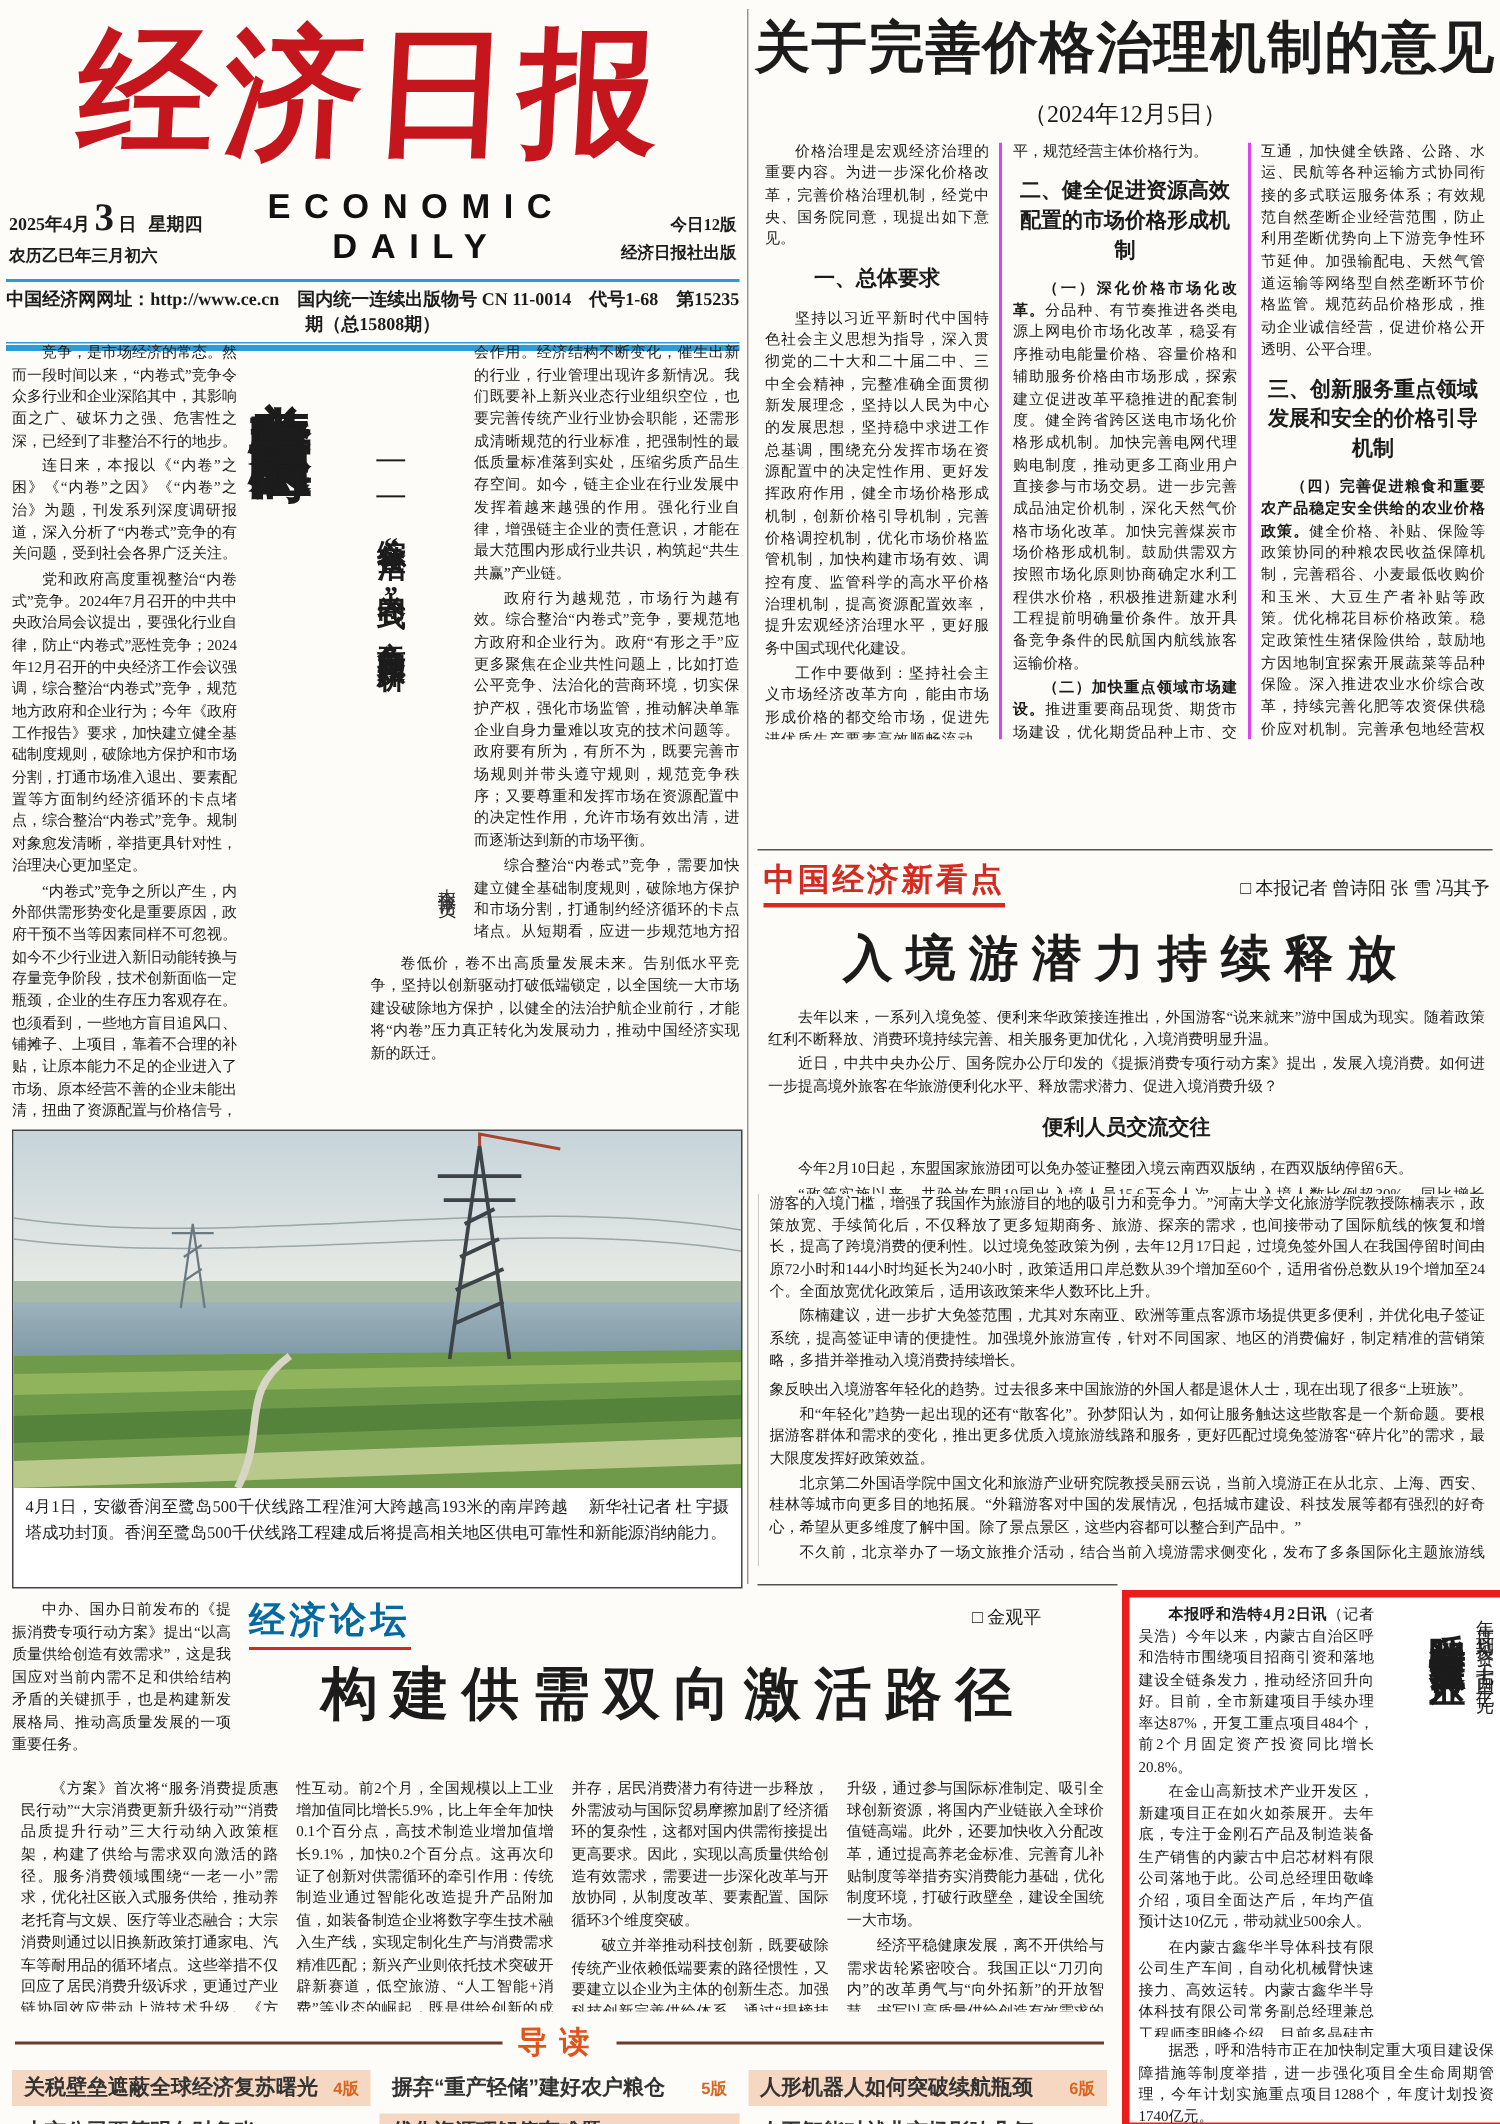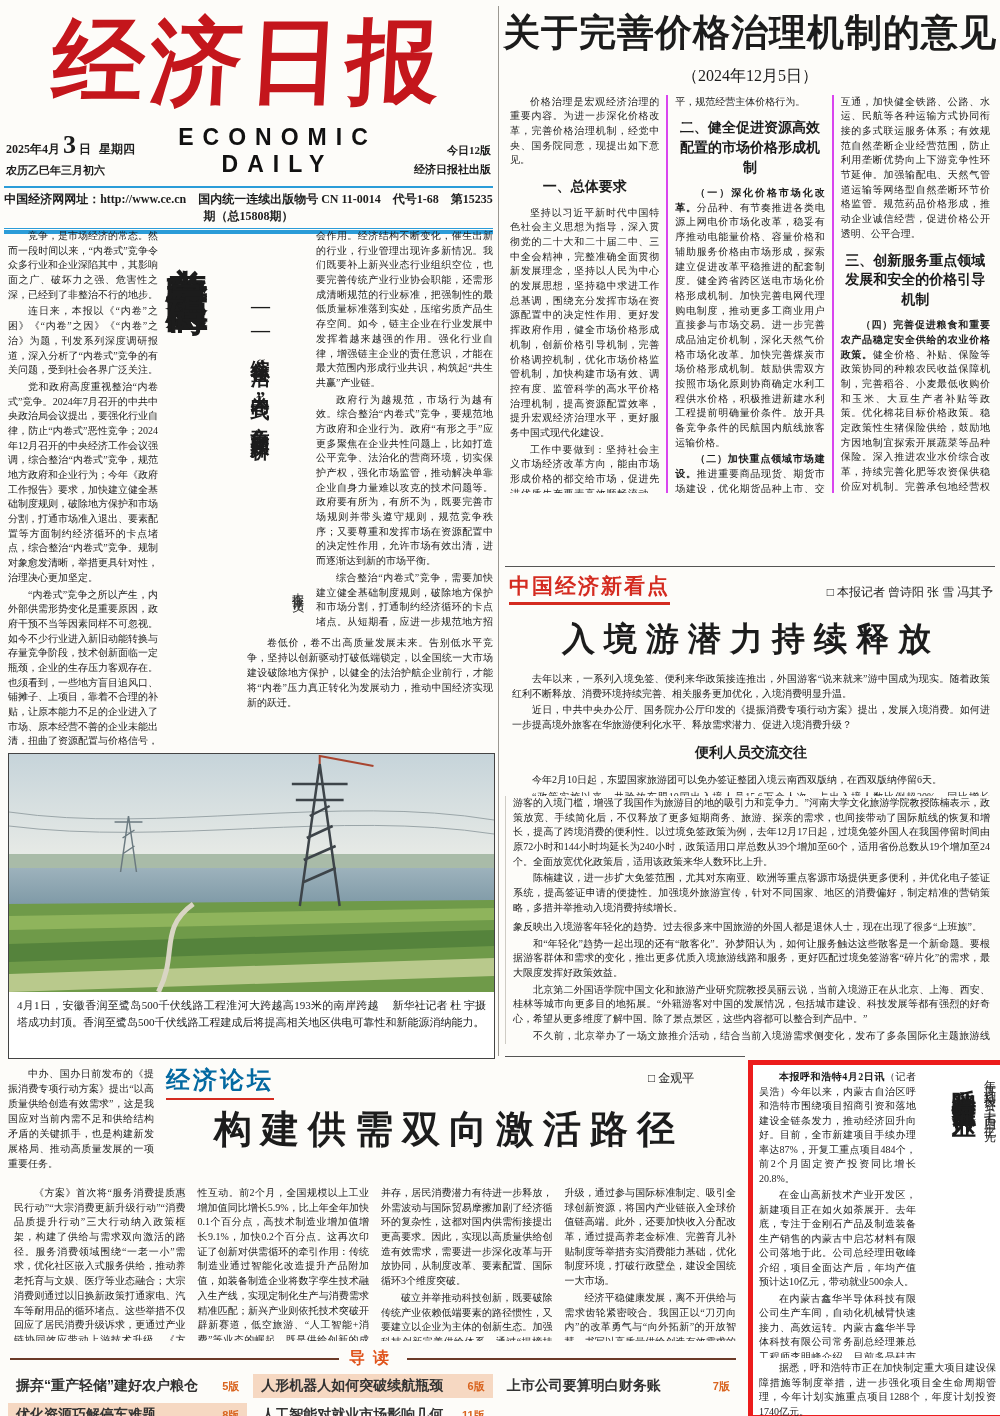--- a/index.html
+++ b/index.html
@@ -81,21 +81,21 @@
   .rb-right{width:78px;display:flex;justify-content:flex-end;}
   .rb-head{writing-mode:vertical-rl;text-orientation:upright;font-size:24px;font-weight:900;
            letter-spacing:2px;line-height:1.1;}
   .rb-sub{writing-mode:vertical-rl;text-orientation:upright;font-size:12px;letter-spacing:4px;
           padding-left:4px;color:#222;}
   .rb-bottom{padding:3px 6px;font-size:10px;line-height:1.45;overflow:hidden;height:52px;}
   
   .guide{position:absolute;left:0;top:1348px;width:746px;height:68px;}
   .guide-titlerow{display:flex;align-items:center;gap:10px;padding:0 10px;}
   .guide-titlerow::before,.guide-titlerow::after{content:"";flex:1;height:2px;background:#6b3a28;}
-  .guide-title{color:#e0541c;font-size:16px;font-weight:900;letter-spacing:8px;}
+  .guide-title{color:#e0541c;font-size:20px;font-weight:900;letter-spacing:8px;}
   .guide-grid{display:grid;grid-template-columns:1fr 1fr 1fr;grid-auto-rows:24px;gap:5px 6px;
               margin-top:5px;padding:0 8px;}
   .gitem{display:flex;align-items:center;justify-content:space-between;padding:0 8px;
          font-family:"Liberation Sans","DejaVu Sans",sans-serif;}
   .gitem .gt{font-size:14px;font-weight:700;color:#333;text-indent:0;}
   .gitem .gp{font-size:11px;font-weight:700;color:#d9641f;}
   .peach{background:#f6d8c2;}
 </style>
 </head>
 <body>
@@ -284,20 +284,24 @@
     <div class="rb-bottom">
       <p>据悉，呼和浩特市正在加快制定重大项目建设保障措施等制度举措，进一步强化项目全生命周期管理，今年计划实施重点项目1288个，年度计划投资1740亿元。</p>
     </div>
   </div>
 
   <div class="guide">
     <div class="guide-titlerow">
       <span class="guide-title">导读</span>
     </div>
     <div class="guide-grid">
+      <div class="gitem peach">
+          <span class="gt">关税壁垒遮蔽全球经济复苏曙光</span>
+          <span class="gp">4版</span>
+        </div>
       <div class="gitem">
           <span class="gt">摒弃“重产轻储”建好农户粮仓</span>
           <span class="gp">5版</span>
         </div>
       <div class="gitem peach">
           <span class="gt">人形机器人如何突破续航瓶颈</span>
           <span class="gp">6版</span>
         </div>
       <div class="gitem">
           <span class="gt">上市公司要算明白财务账</span>

